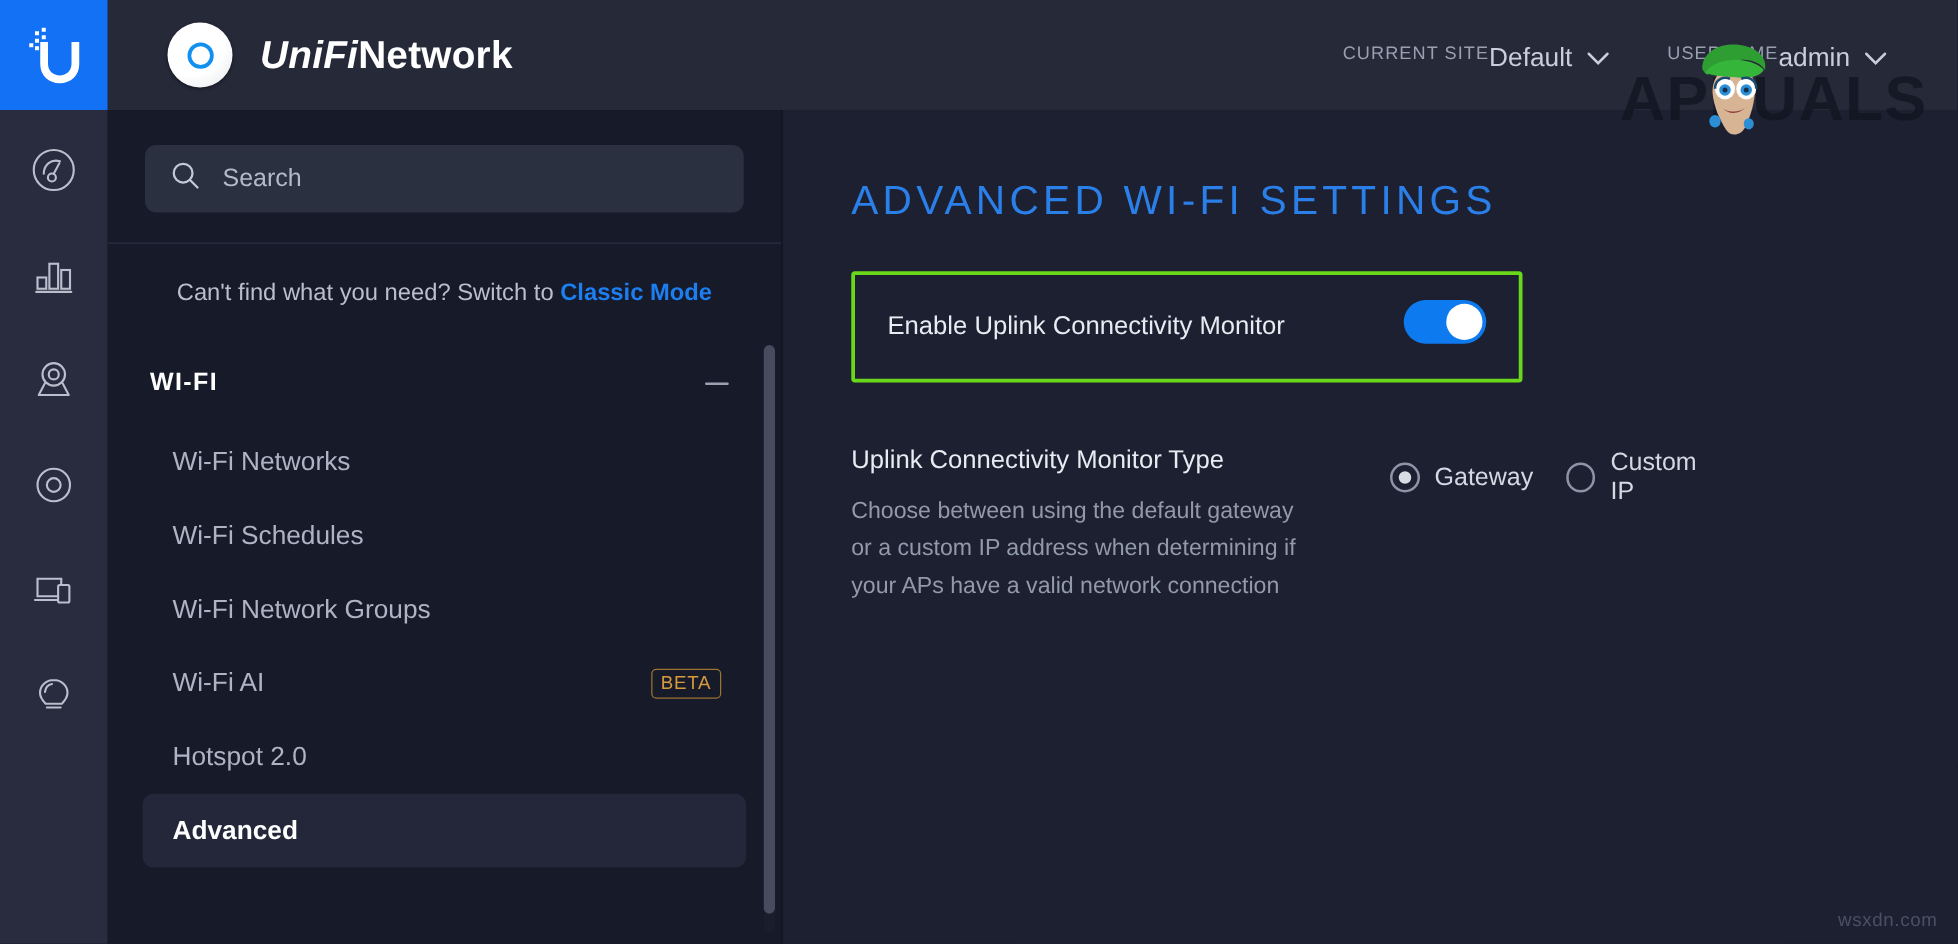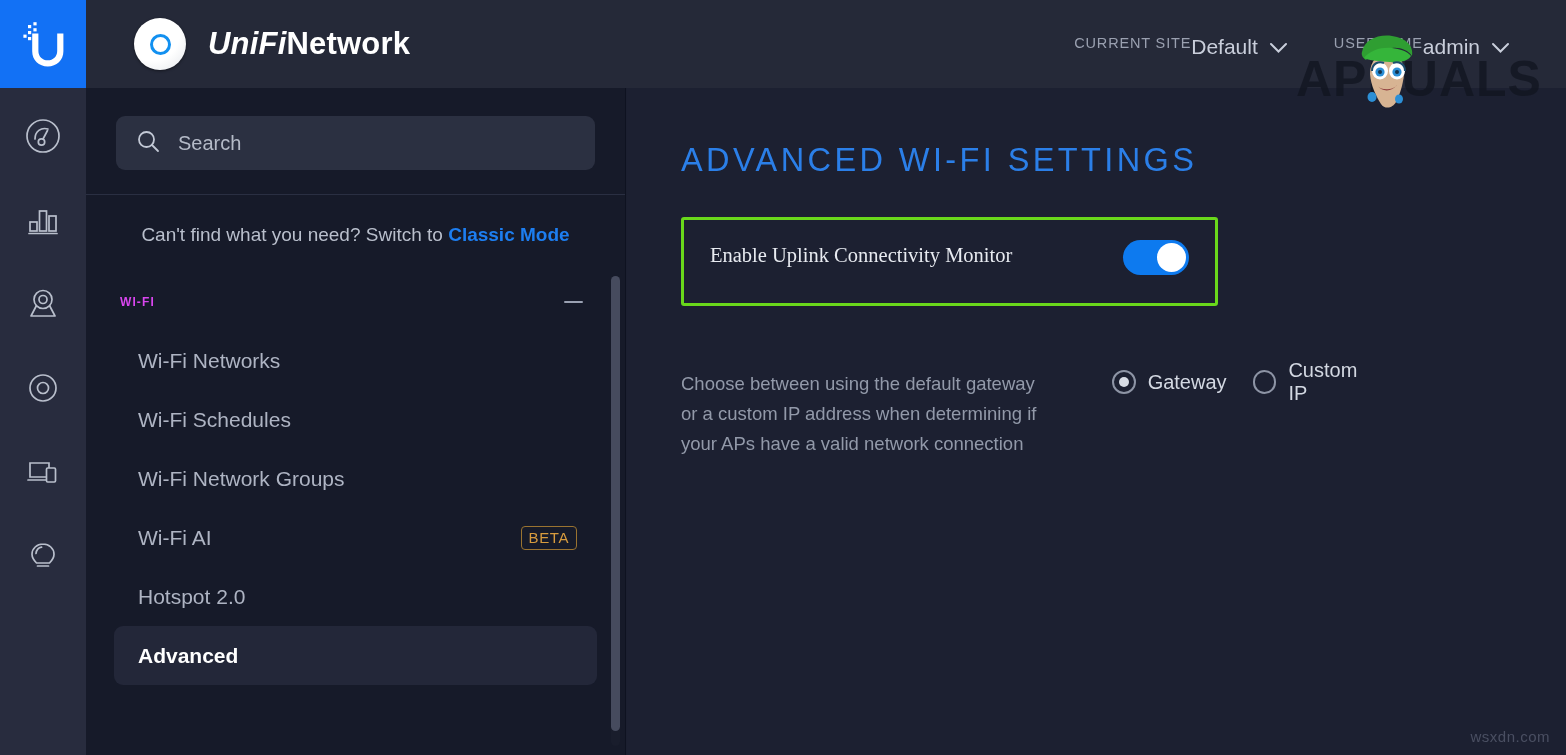--- a/index.html
+++ b/index.html
@@ -86,21 +86,21 @@
     text-align: center; padding: 29px 20px 25px 20px;
     font-size: 19px; color: #b9bfcc;
   }
   .hint a { color: #1d7ef0; font-weight: 700; text-decoration: none; cursor: pointer; }
 
   .section-head {
     display: flex; align-items: center; justify-content: space-between;
     padding: 24px 42px 22px 34px; cursor: pointer;
   }
   .section-title {
-    font-size: 12px; font-weight: 700; color: #d946ef; letter-spacing: 1.1px;
+    font-size: 20px; font-weight: 700; color: #ffffff; letter-spacing: 1.1px;
   }
   .minus { width: 19px; height: 2px; background: #9aa1b2; border-radius: 1px; }
 
   .nav-items { padding: 0 28px; }
   .nav-item {
     height: 59px; display: flex; align-items: center; justify-content: space-between;
     padding: 0 20px 0 24px; border-radius: 9px; cursor: pointer;
   }
   .nav-item .label { font-size: 21px; color: #aeb4c3; }
   .nav-item.active { background: #232739; }
@@ -127,21 +127,21 @@
   .page-title {
     font-size: 32.5px; color: #2b7fe8; letter-spacing: 3.4px; font-weight: 400;
     margin-bottom: 38px;
   }
 
   .card {
     position: relative; width: 537px; border: 3px solid #69d81b;
     border-radius: 3px; padding: 22px 26px 28px 26px;
   }
   .row-head {
-    display: flex; align-items: flex-start; justify-content: space-between; font-family: Liberation Serif, serif;
+    display: flex; align-items: flex-end; justify-content: space-between;
   }
   .row-title { font-size: 20.5px; color: #e8ebf1; font-weight: 400; line-height: 1.3; }
   .row-desc {
     font-size: 18.5px; color: #9299a9; line-height: 30px; margin-top: 13px;
     max-width: 372px;
   }
   .toggle {
     width: 66px; height: 35px; border-radius: 18px; background: #0d7aef;
     position: relative; flex: 0 0 66px; cursor: pointer; margin-top: -2px;
   }
@@ -363,20 +363,21 @@
       <div class="row-head">
         <span class="row-title">Enable Uplink Connectivity Monitor</span>
         <span class="toggle">
           <span class="knob"></span>
         </span>
       </div>
     </div>
 
     <div class="block2">
       <div class="block2-left">
+        <div class="b2-title">Uplink Connectivity Monitor Type</div>
         <div class="b2-desc">Choose between using the default gateway or a custom IP address when determining if your APs have a valid network connection</div>
       </div>
       <div class="radios">
         <span class="radio checked">
           <span class="dot"></span>
           <span class="rlabel">Gateway</span>
         </span>
         <span class="radio">
           <span class="dot"></span>
           <span class="rlabel">Custom IP</span>

